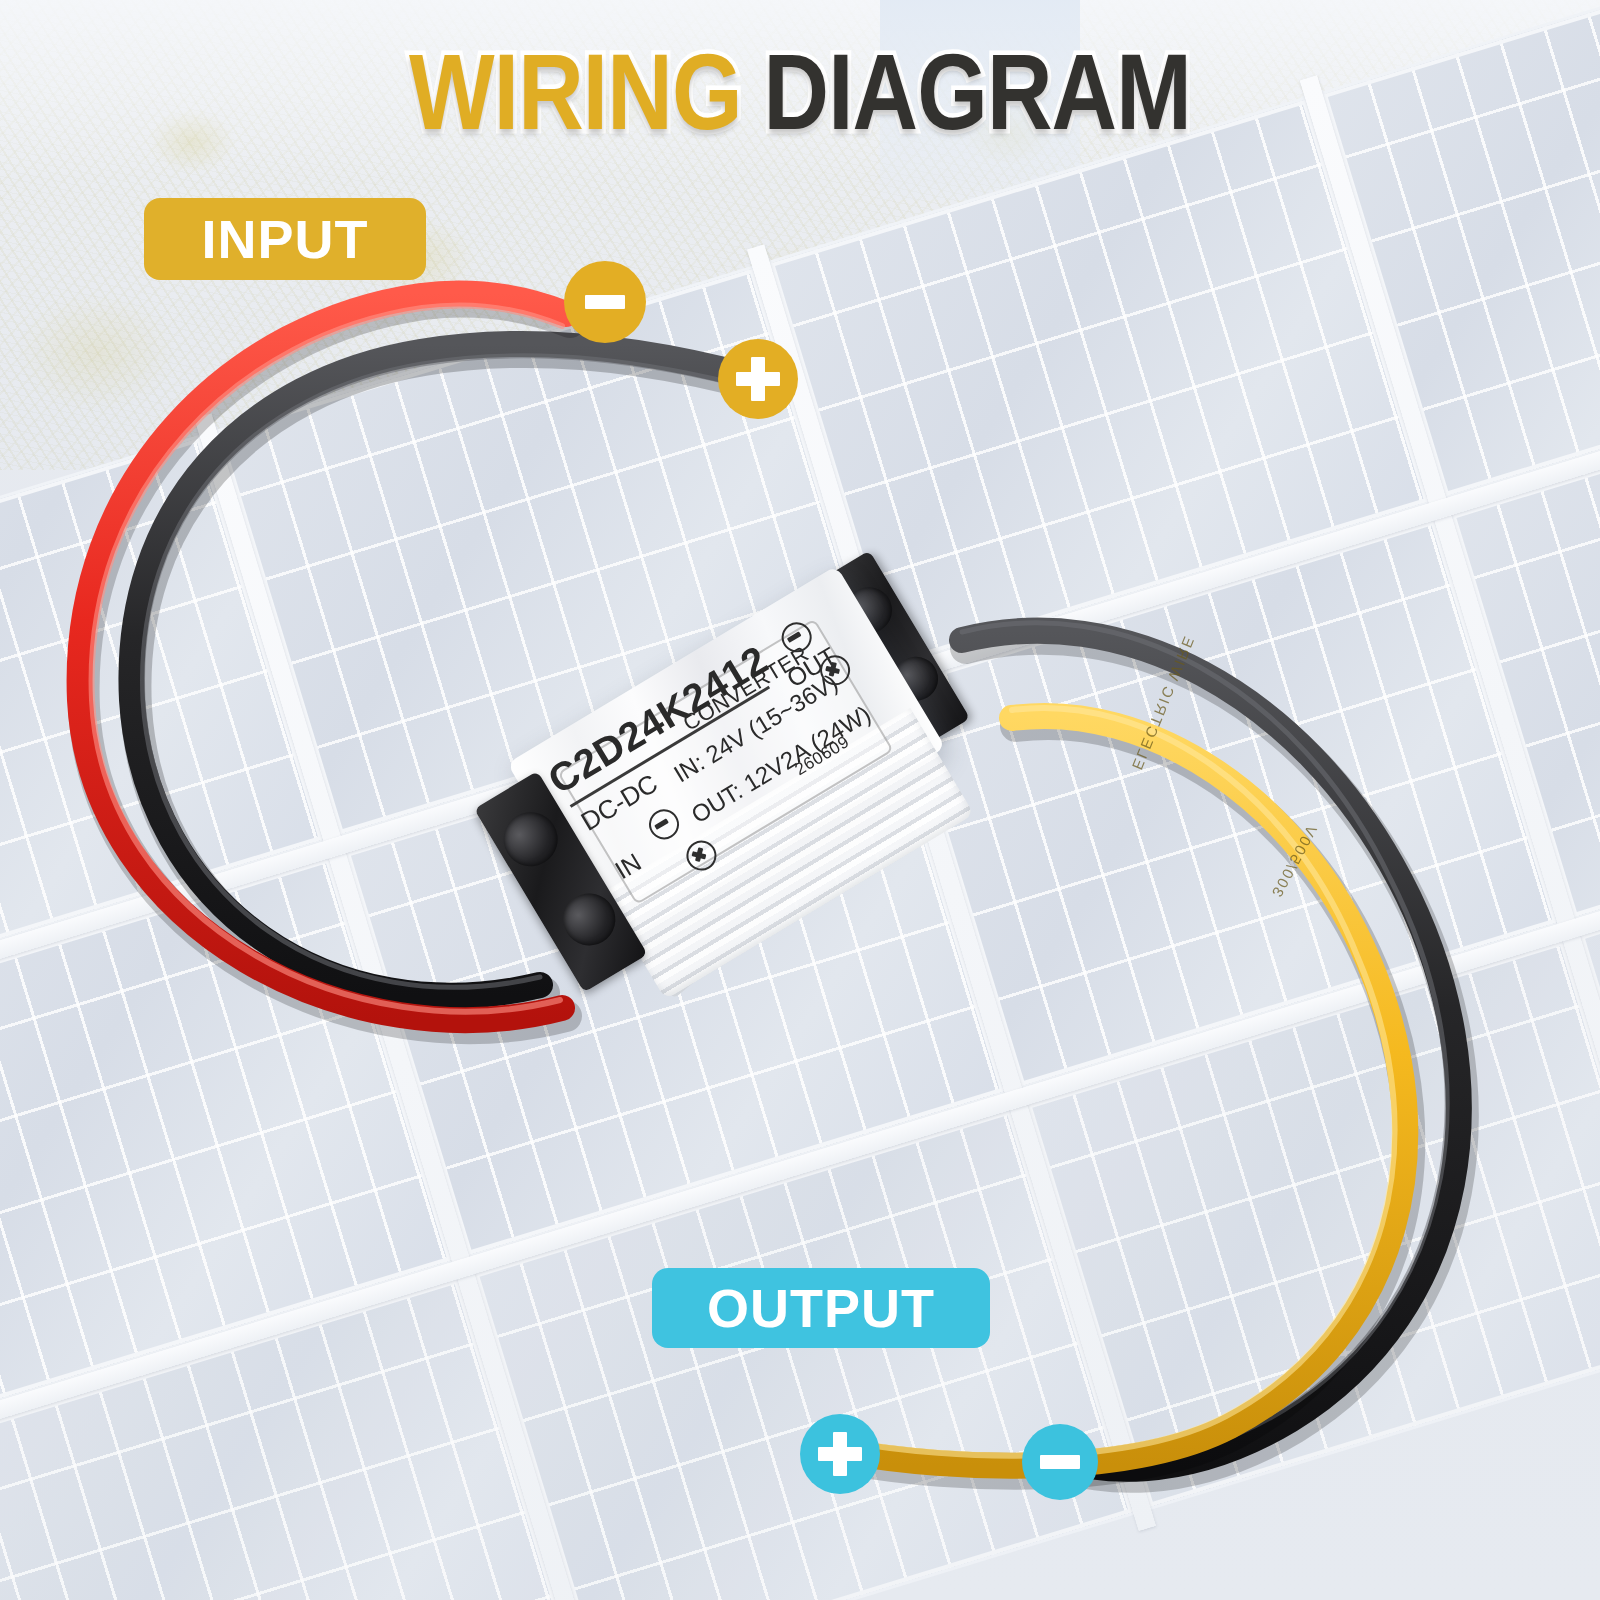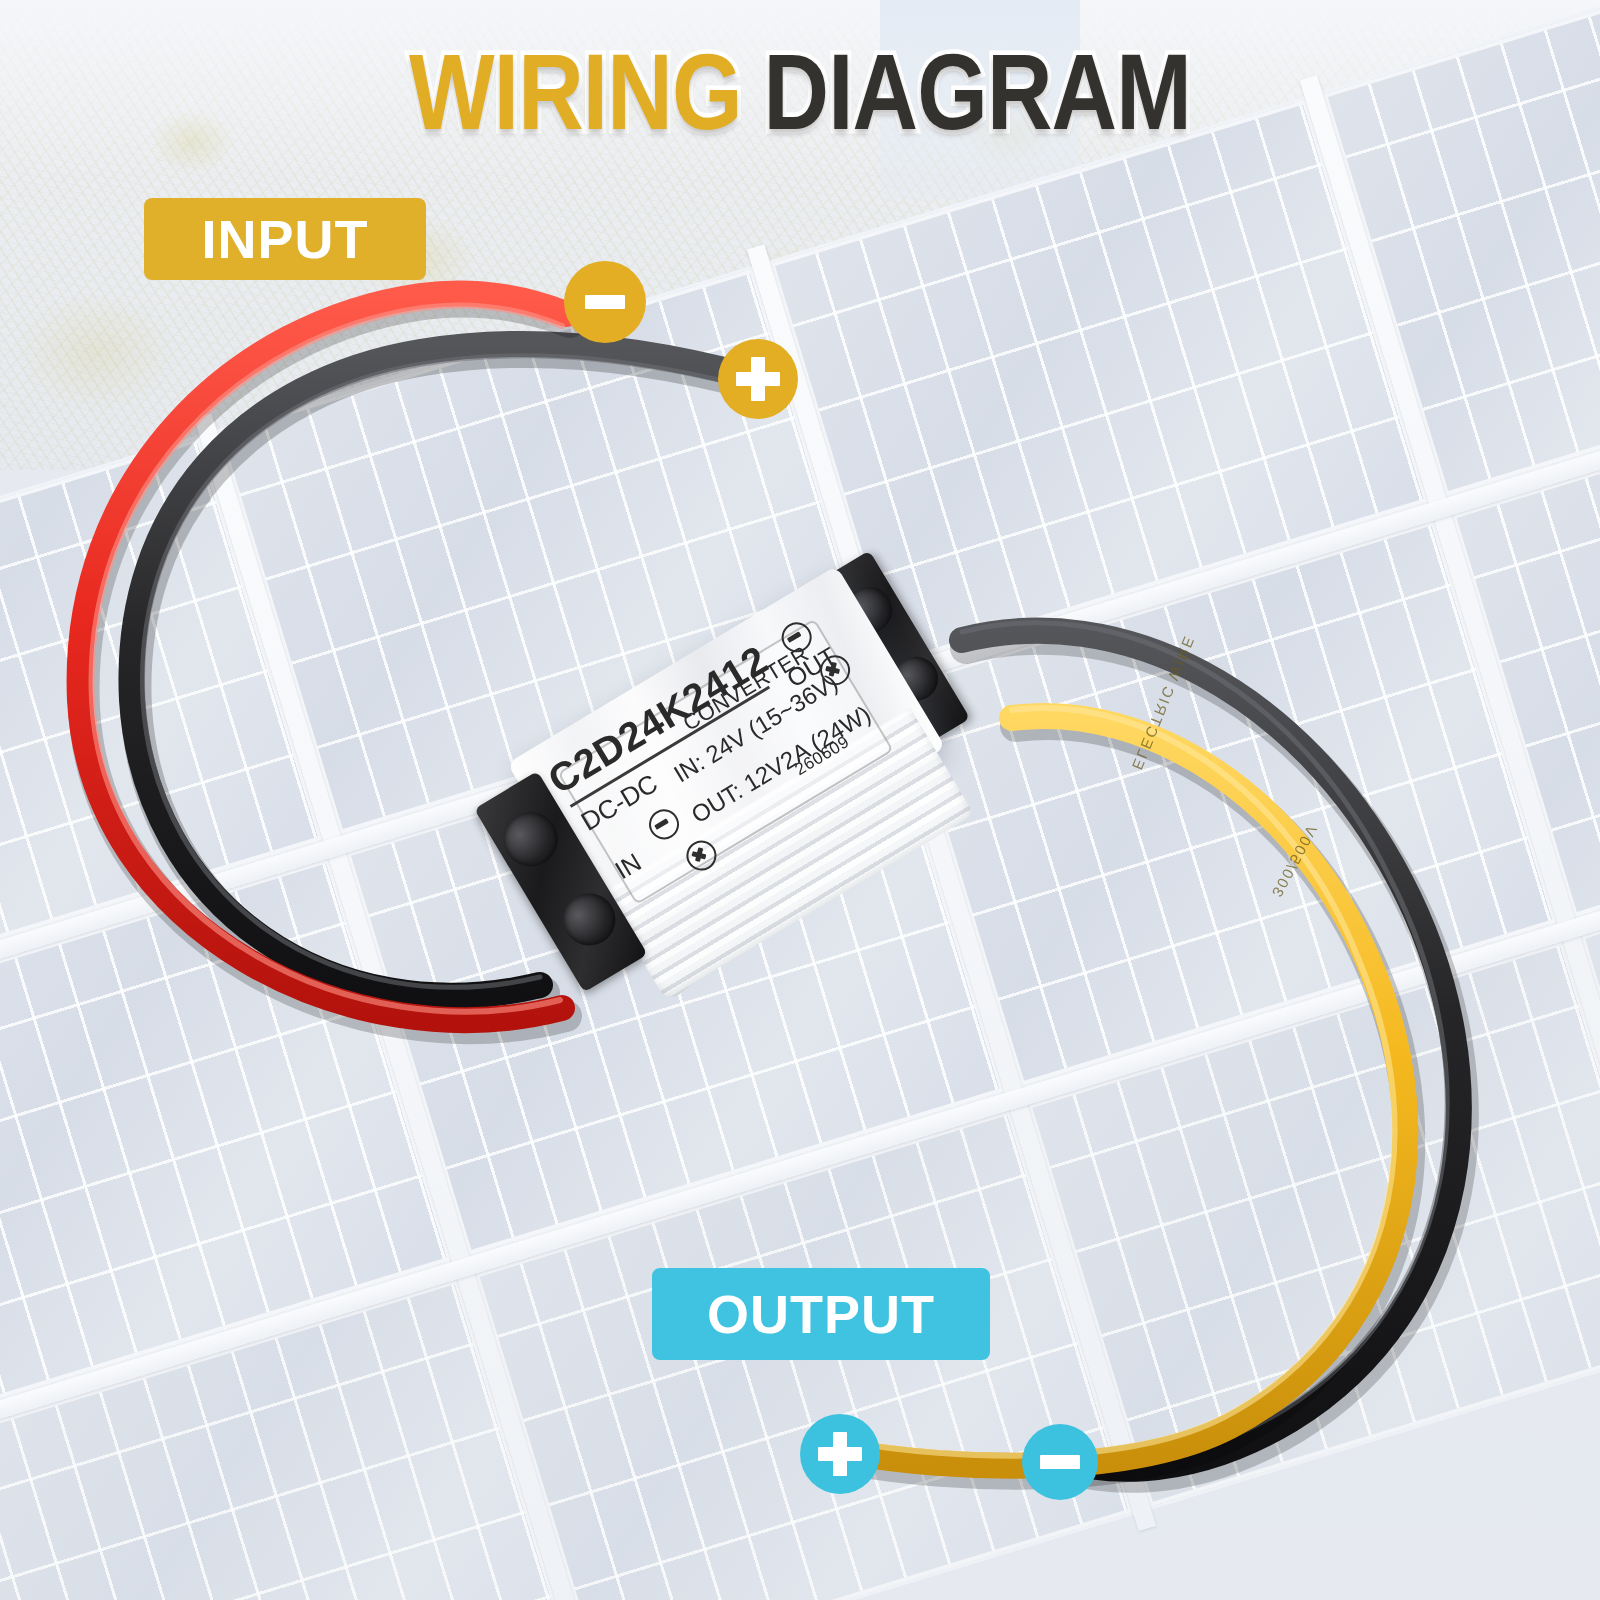--- a/index.html
+++ b/index.html
@@ -89,32 +89,32 @@
     -webkit-text-stroke:9px #ffffff;
     paint-order:stroke fill;
     text-shadow:0 5px 6px rgba(60,60,60,.28);
   }
   .t-wiring{color:#e0ad24;}
   .t-diagram{color:#33322f;margin-left:26px;}
 
   
   .badge{
     position:absolute;
-    border-radius:8px;
+    border-radius:16px;
     color:#fff;
     font-weight:bold;
     display:flex;align-items:center;justify-content:center;
     letter-spacing:1px;
   }
   .badge-input{
     left:144px;top:198px;width:282px;height:82px;
     background:#e0b02b;font-size:54px;
   }
   .badge-output{
-    left:652px;top:1268px;width:338px;height:92px;
+    left:652px;top:1268px;width:338px;height:80px;
     background:#3fc3e0;font-size:54px;
   }
 
   
   .pol{
     position:absolute;border-radius:50%;
     display:flex;align-items:center;justify-content:center;
     color:#fff;font-weight:bold;line-height:1;
   }
   .pol.amber{background:#e3ae24;}

